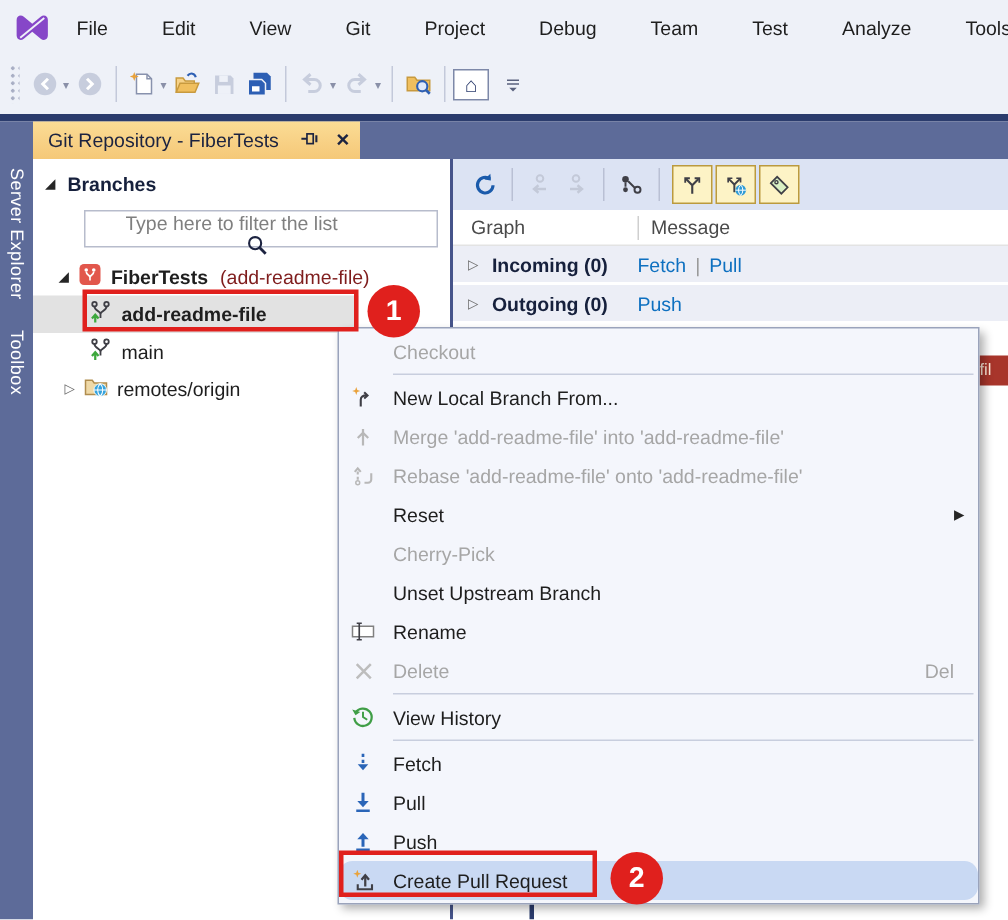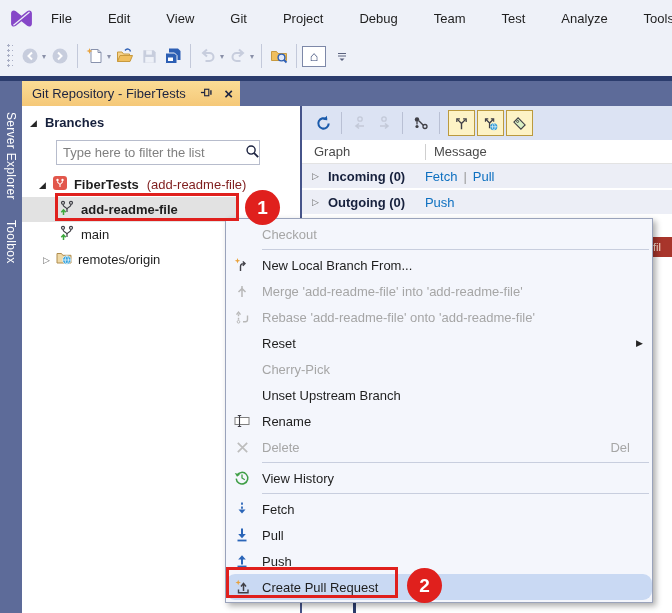--- a/index.html
+++ b/index.html
@@ -33,21 +33,21 @@
   .doc-tab .title{flex:1;white-space:nowrap;}
   .tab-close{font-size:15px;font-weight:bold;color:#1c2340;line-height:1;}
   .leftstrip{position:absolute;left:0;top:106px;width:22px;height:507px;background:var(--strip);display:flex;flex-direction:column;align-items:center;gap:20px;padding-top:6px;}
   .side-tab{writing-mode:vertical-rl;color:#fff;font-size:12px;letter-spacing:.3px;}
 
   
   .left-panel{position:absolute;left:22px;top:106px;width:278px;height:507px;background:#fff;}
   .branches-header{display:flex;align-items:center;gap:8px;padding:9px 0 0 8px;font-weight:bold;color:#16203c;}
   .tri{font-size:9px;color:#262626;}
   .tri.dim{color:#6d6d6d;}
-  .filterbox{position:absolute;left:34px;top:34px;width:204px;height:25px;border:1px solid #b7bccc;background:#fff;display:flex;align-items:center;padding-right:5px;}
+  .filterbox{position:absolute;left:34px;top:34px;width:236px;height:25px;border:1px solid #b7bccc;background:#fff;display:flex;align-items:center;padding-right:5px;flex-direction:column;}
   .filterbox input{border:none;outline:none;flex:1;font-size:13px;padding:0 6px;color:#333;background:transparent;font-family:inherit;}
   .filterbox input::placeholder{color:#7f7f7f;}
   .tree{position:absolute;left:0;top:66px;width:278px;}
   .trow{height:25px;display:flex;align-items:center;gap:6px;}
   .trow .lbl{white-space:nowrap;}
   .trow.sel{background:#e2e2e2;width:217px;}
   .suffix{color:#7f1d1d;margin-left:2px;white-space:nowrap;}
   .b{font-weight:bold;}
 
   
@@ -65,21 +65,21 @@
   .link{color:var(--link);}
   .pipe{color:#9a9a9a;margin:0 6px;}
   .branch-badge{position:absolute;right:0;top:131px;height:20px;min-width:19px;background:#a8352b;color:#ffe9d8;font-size:11px;display:flex;align-items:center;padding-left:0;}
 
   
   .ctx{position:absolute;left:225px;top:218px;width:428px;background:var(--menu-bg);border:1px solid #9aa3bb;box-shadow:3px 3px 6px rgba(0,0,0,.32);padding:2px 0;z-index:5;}
   .mi{height:26px;display:flex;align-items:center;}
   .mi-icon{width:22px;margin-left:5px;display:flex;justify-content:center;align-items:center;}
   .mi-label{margin-left:9px;flex:1;white-space:nowrap;}
   .mi.disabled .mi-label{color:var(--disabled);}
-  .mi-short{color:var(--disabled);margin-right:22px;}
+  .mi-short{color:var(--disabled);margin-right:16px;}
   .mi-sub{margin-right:9px;font-size:9px;color:#262626;}
   .mi.hl{background:var(--hl);border-radius:9px;}
   .ctx .sep{height:1px;background:#c8cede;margin:2px 3px 2px 36px;}
 
   
   .ann-box{position:absolute;border:3px solid var(--red);z-index:9;}
   .ann-circle{position:absolute;width:35px;height:35px;border-radius:50%;background:var(--red);color:#fff;font-weight:bold;font-size:19px;display:flex;align-items:center;justify-content:center;z-index:10;}
   .graph-line{position:absolute;left:353px;top:599px;width:3px;height:14px;background:var(--band);z-index:4;}
 </style>
 </head>

